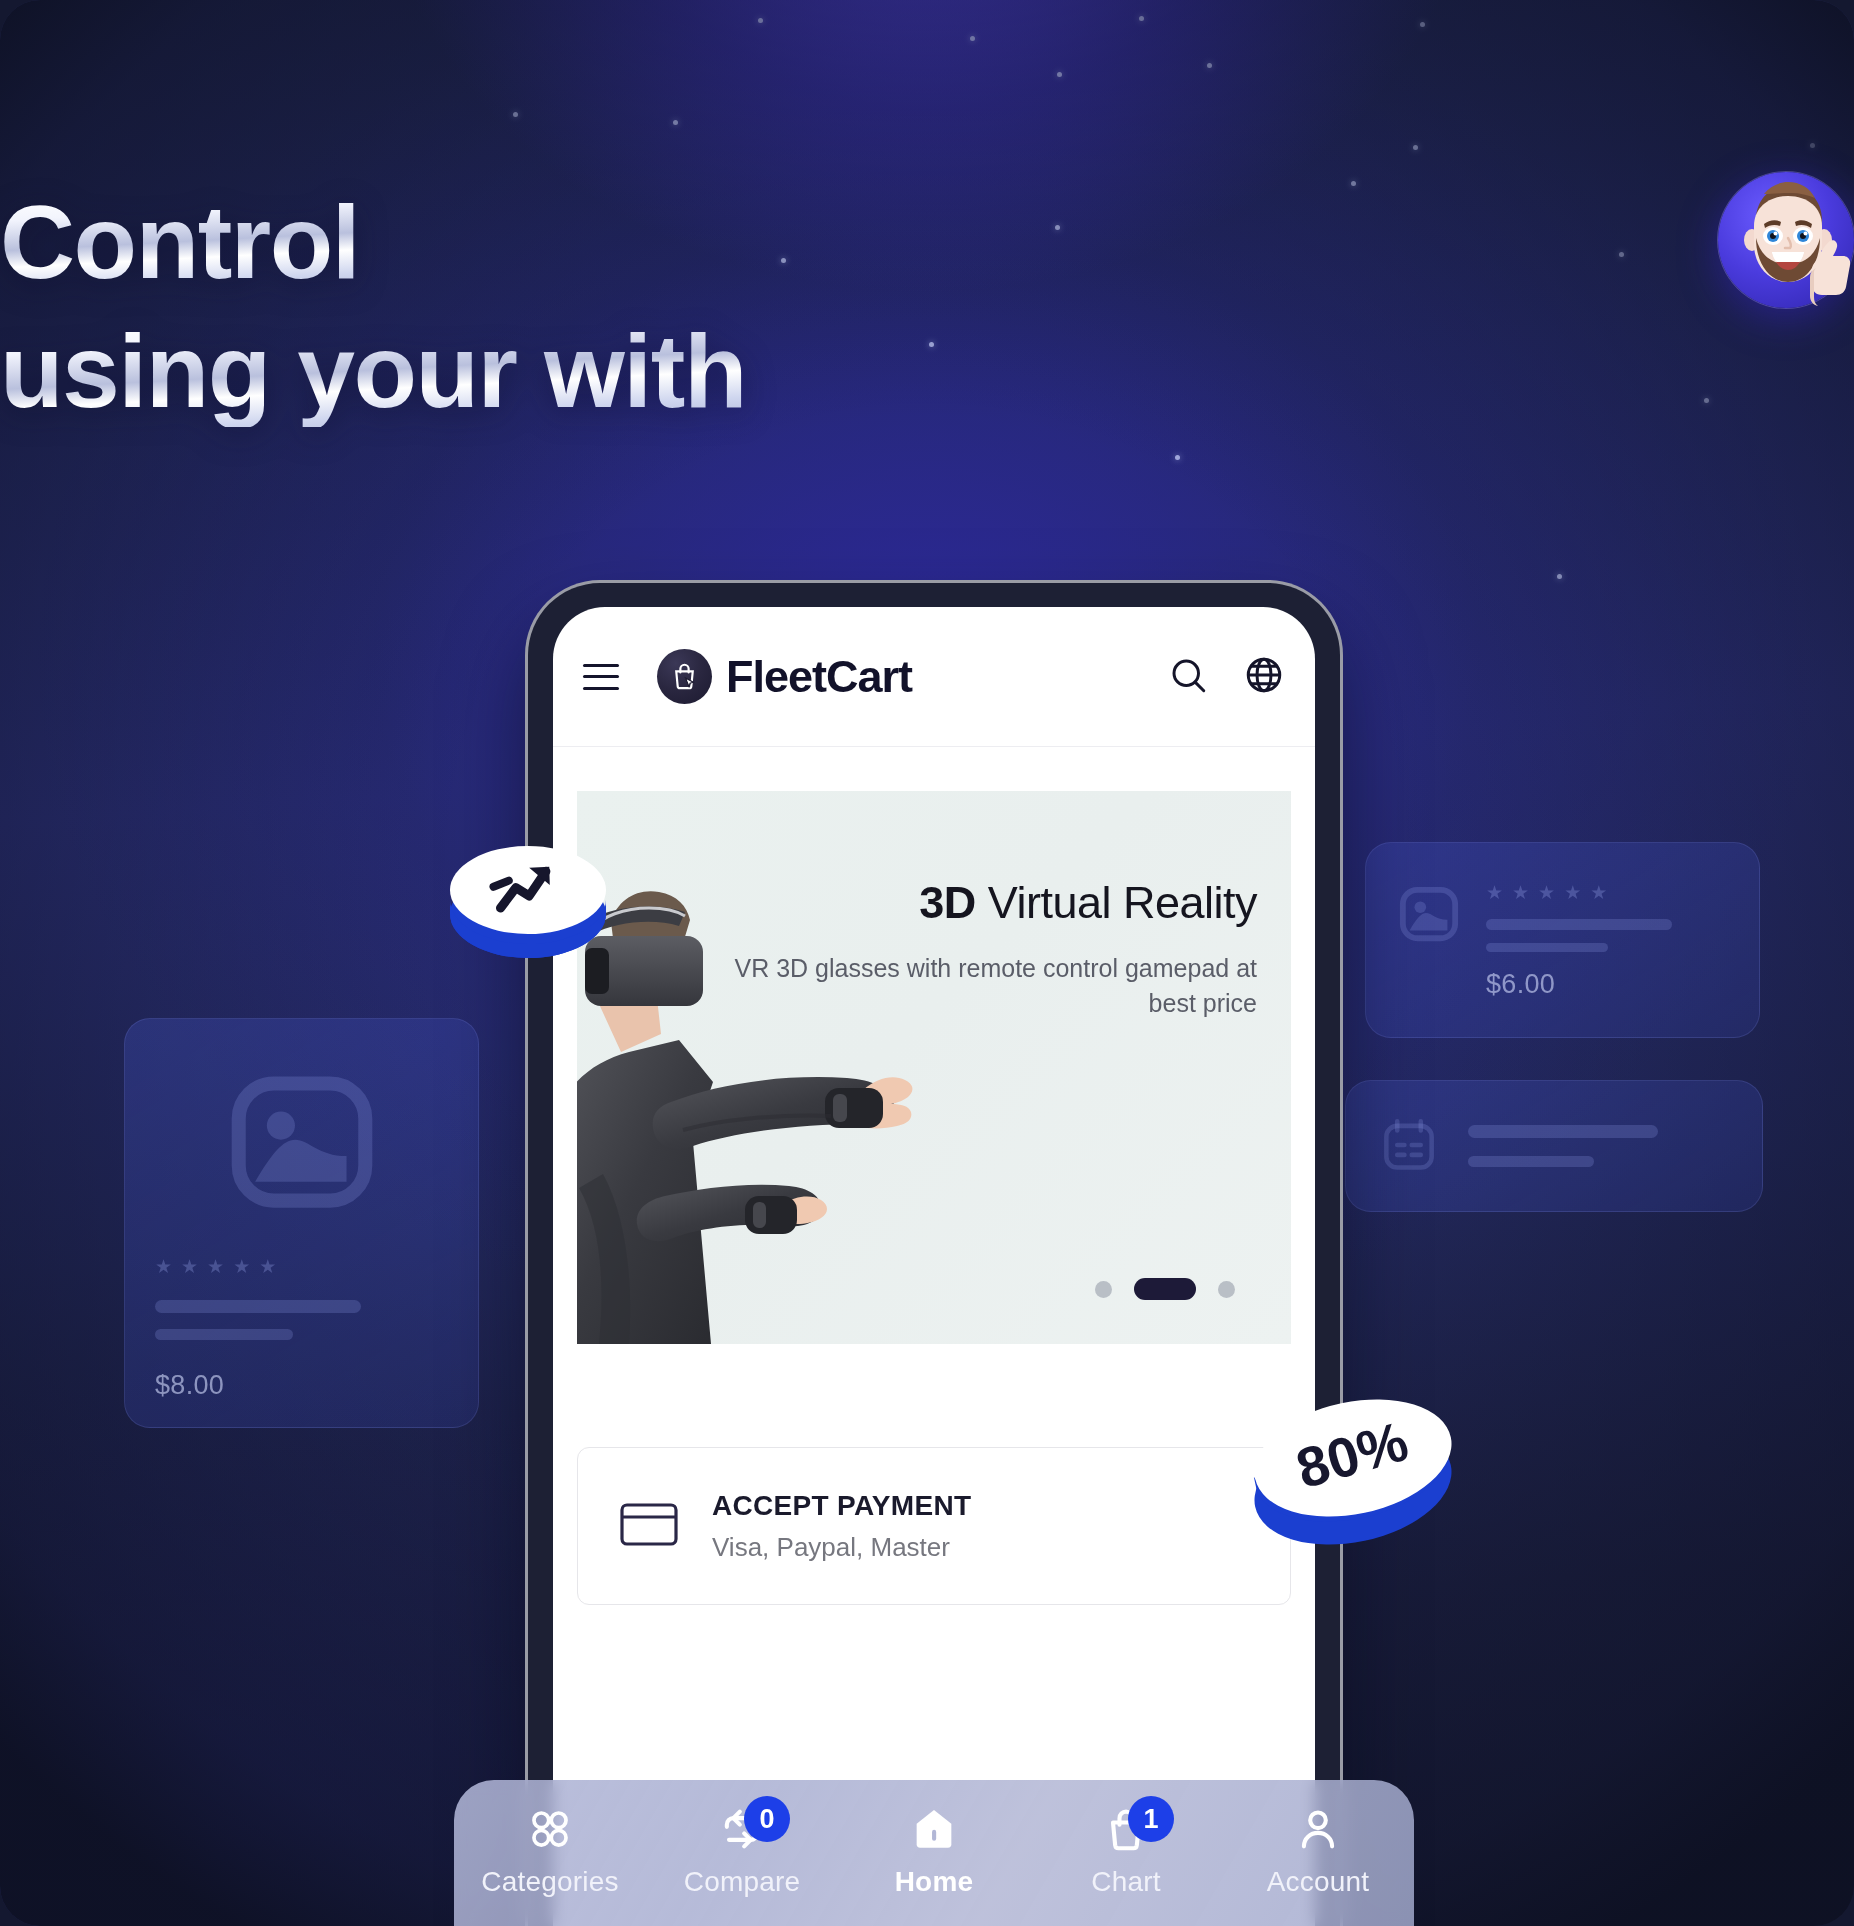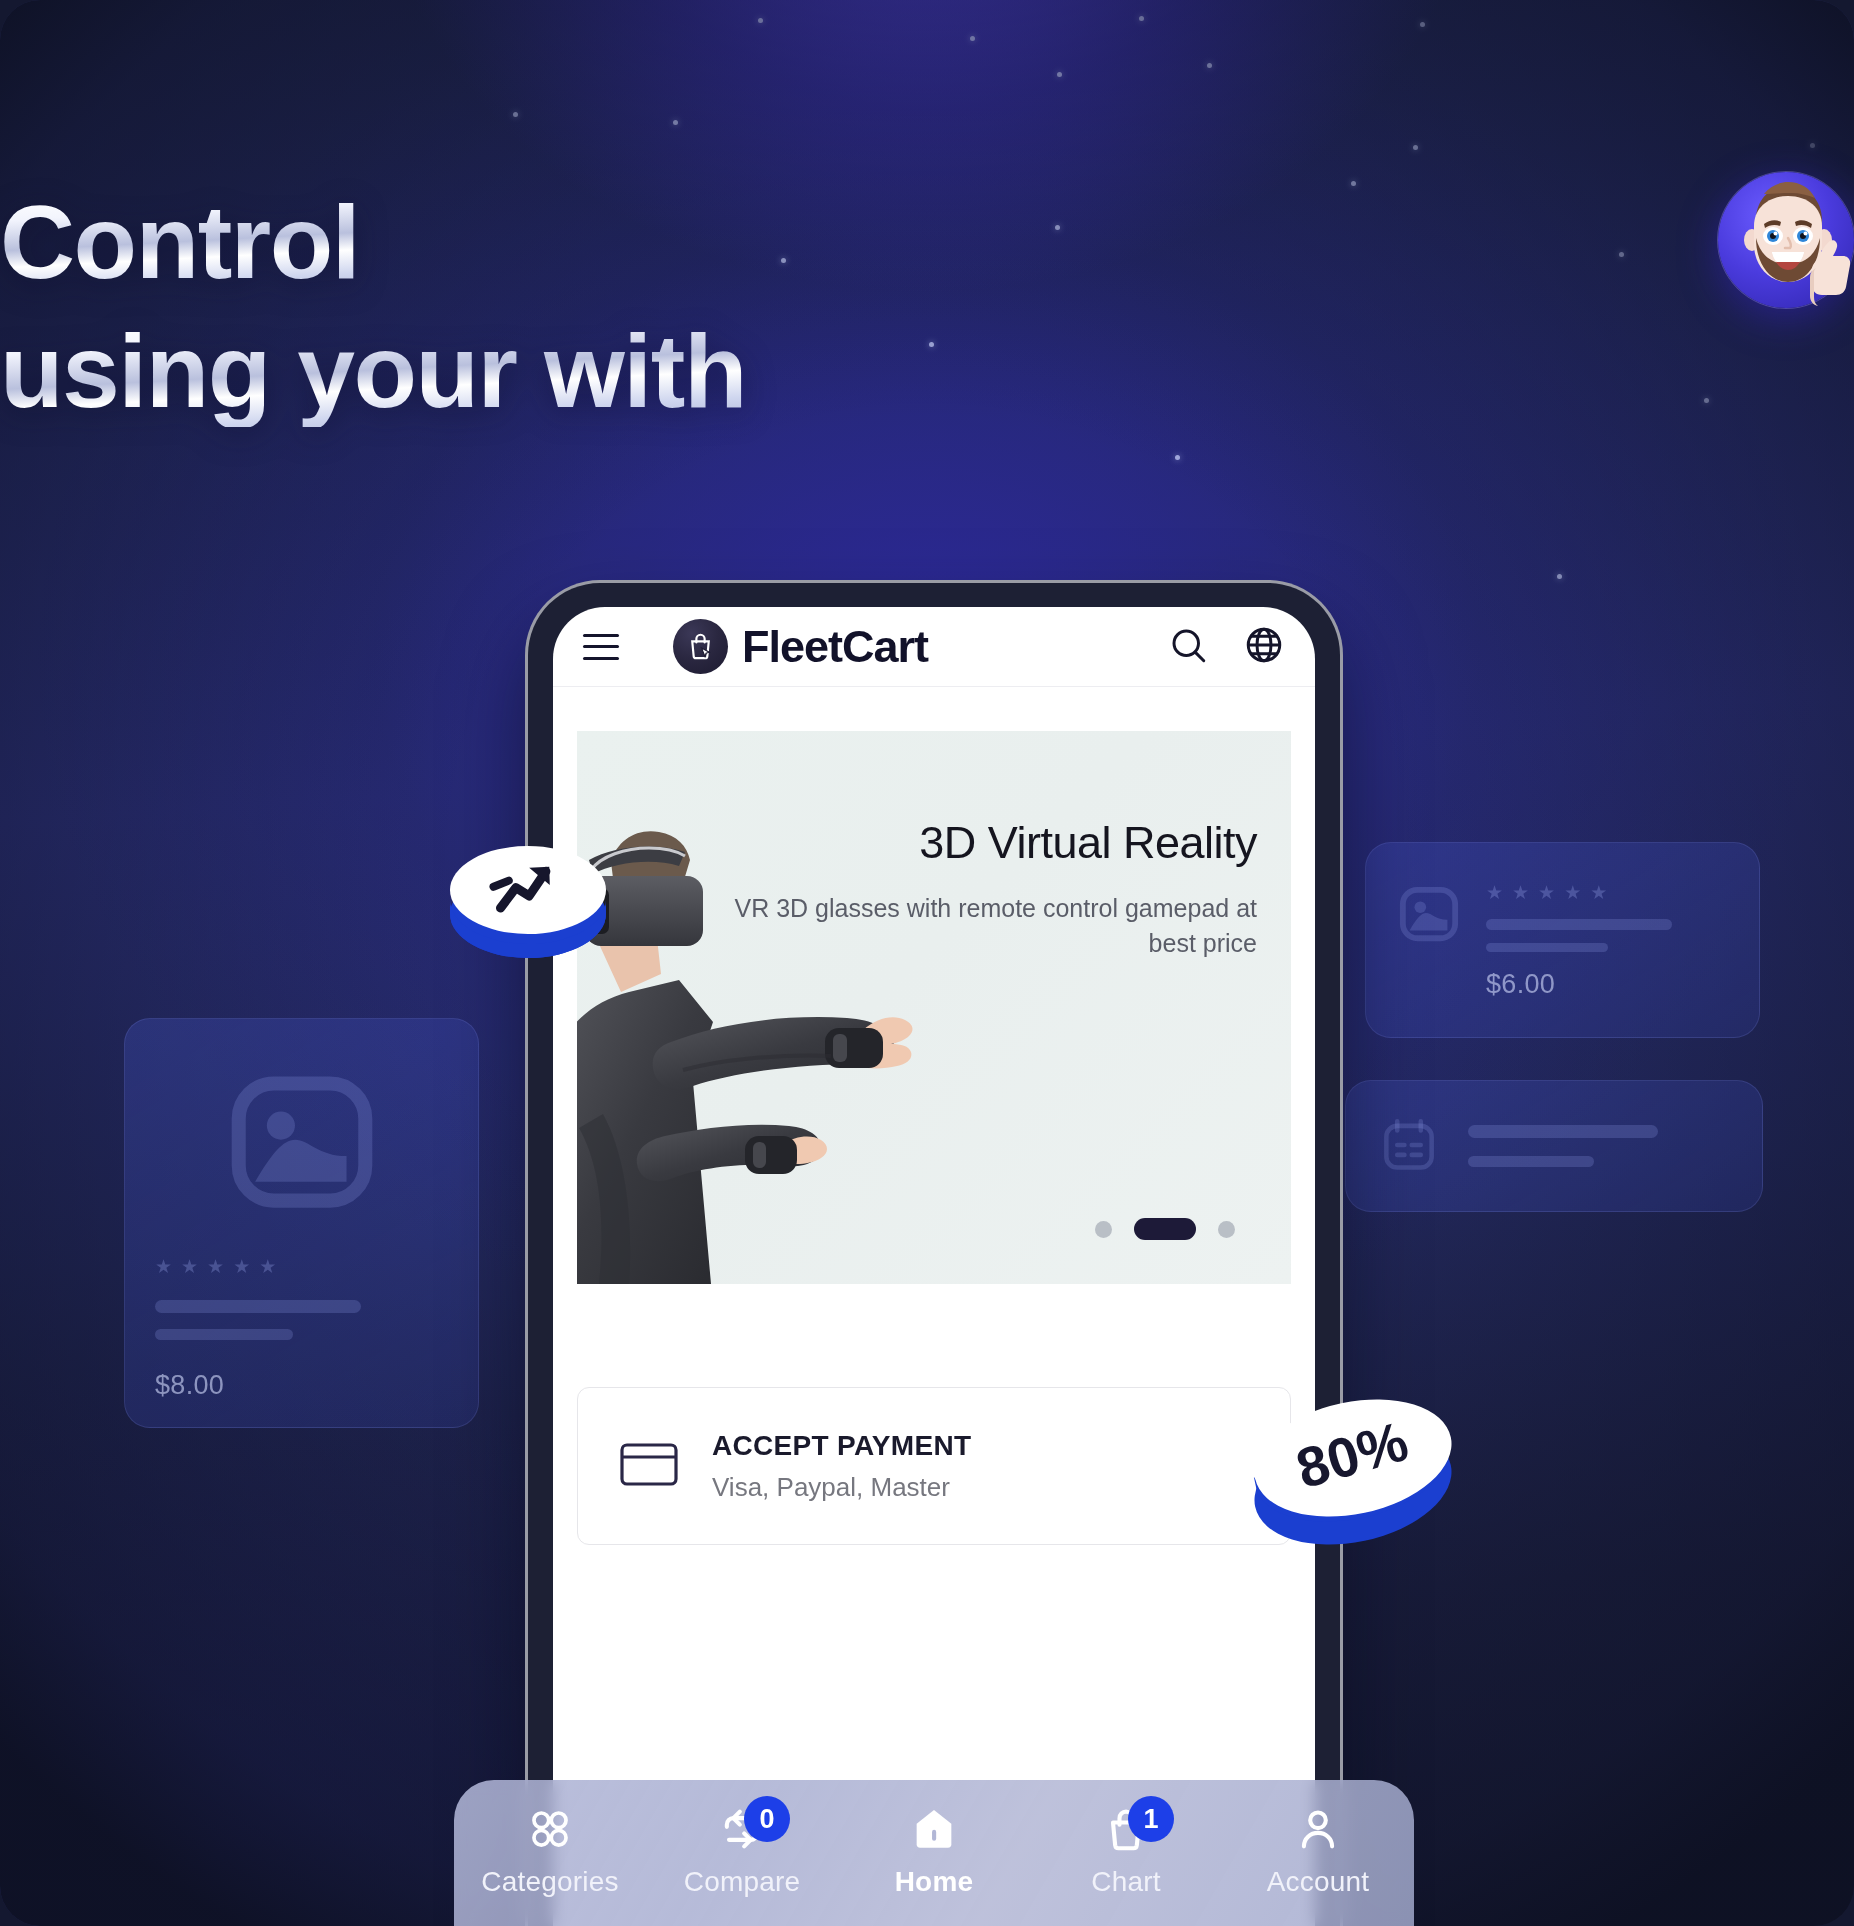--- a/index.html
+++ b/index.html
@@ -82,22 +82,22 @@
     box-shadow:0 0 0 3px #9a9ca6, 0 40px 80px rgba(5,8,25,.55);
     z-index:5;
   }
   .screen{
     position:absolute; left:25px; top:24px; right:25px; bottom:0;
     background:#fff; border-radius:52px 52px 0 0; overflow:hidden;
   }
 
   
   .app-header{
-    height:80px; display:flex; align-items:center; padding:0 30px;
-    border-bottom:1px solid #ededf1; gap:16px;
+    height:140px; display:flex; align-items:center; padding:0 30px;
+    border-bottom:1px solid #ededf1; gap:0;
   }
   .hamburger{ width:36px; height:26px; display:flex; flex-direction:column; justify-content:space-between; margin-right:38px; }
   .hamburger i{ display:block; height:3px; background:#14142b; border-radius:2px; }
   .brand{ display:flex; align-items:center; gap:14px; }
   .brand-logo{
     width:55px; height:55px; border-radius:50%;
     background:radial-gradient(circle at 34% 26%, #3b3857 0%, #2a2740 48%, #1c1a30 100%);
     display:flex; align-items:center; justify-content:center;
   }
   .brand-name{ font-size:45px; font-weight:700; color:#12122a; letter-spacing:-1px; }
@@ -105,21 +105,21 @@
 
   
   .banner{
     position:relative; margin:44px 24px 0; height:553px;
     background:linear-gradient(135deg,#eaf1ef 0%,#e9efee 45%,#edf2f1 100%);
     overflow:hidden;
   }
   .vr-person{ position:absolute; left:-44px; bottom:0; width:470px; height:500px; }
   .banner-copy{ position:absolute; right:34px; top:86px; width:560px; text-align:right; }
   .banner-title{ font-size:45px; color:#15151f; letter-spacing:-.5px; }
-  .banner-title b{ font-weight:400; }
+  .banner-title b{ font-weight:700; }
   .banner-title span{ font-weight:400; }
   .banner-sub{ margin-top:22px; font-size:25px; line-height:1.38; color:#5a5d68; }
   .buy-now{
     position:absolute; right:70px; top:318px;
     background:#1f1b3d; color:#fff; font-size:24px; font-weight:700;
     letter-spacing:1.2px; padding:26px 46px; border-radius:12px; border:none;
   }
   .dots{ position:absolute; right:56px; bottom:44px; display:flex; align-items:center; gap:22px; }
   .dots .d{ width:17px; height:17px; border-radius:50%; background:#b9bfc6; }
   .dots .d.active{ width:62px; height:22px; border-radius:12px; background:#1d1a38; }

